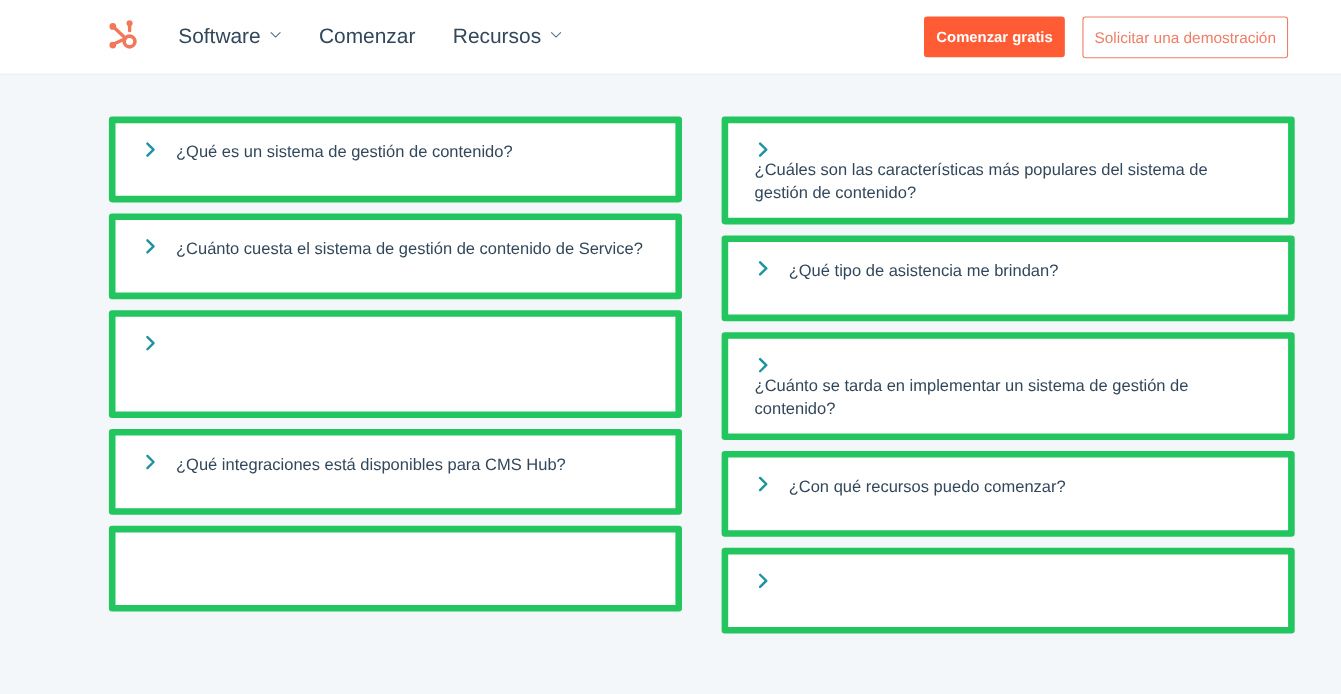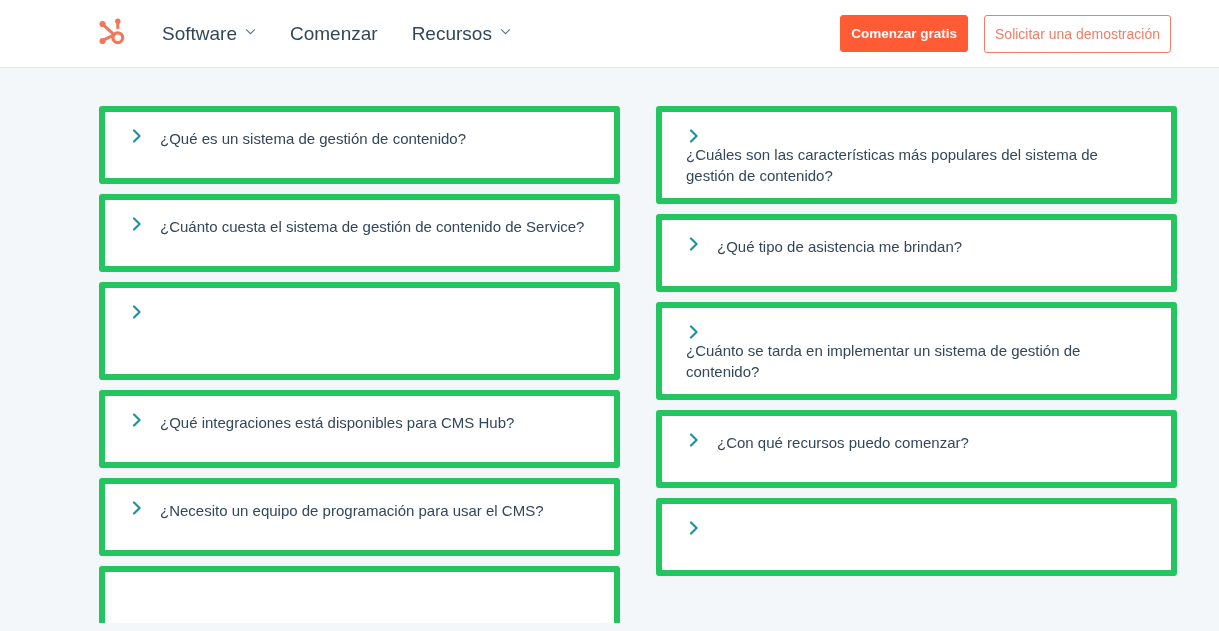--- a/index.html
+++ b/index.html
@@ -236,28 +236,20 @@
 
       <div class="faq-card h-one">
         <span class="faq-chevron">
           <svg viewBox="0 0 16 16" width="16" height="16">
               <path d="M5 2.5 L10.6 8 L5 13.5" fill="none" stroke="currentColor" stroke-width="2.2" stroke-linecap="round" stroke-linejoin="round"></path>
             </svg>
         </span>
         <span class="faq-question">¿Qué integraciones está disponibles para CMS Hub?</span>
       </div>
 
-      <div class="faq-card h-one">
-        <span class="faq-chevron">
-          <svg viewBox="0 0 16 16" width="16" height="16">
-              <path d="M5 2.5 L10.6 8 L5 13.5" fill="none" stroke="currentColor" stroke-width="2.2" stroke-linecap="round" stroke-linejoin="round"></path>
-            </svg>
-        </span>
-        <span class="faq-question">¿Necesito un equipo de programación para usar el CMS?</span>
-      </div>
 
       <div class="faq-card h-one">
         <span class="faq-question"></span>
       </div>
 
     </div>
 
     <div class="faq-col">
 
       <div class="faq-card h-two">

